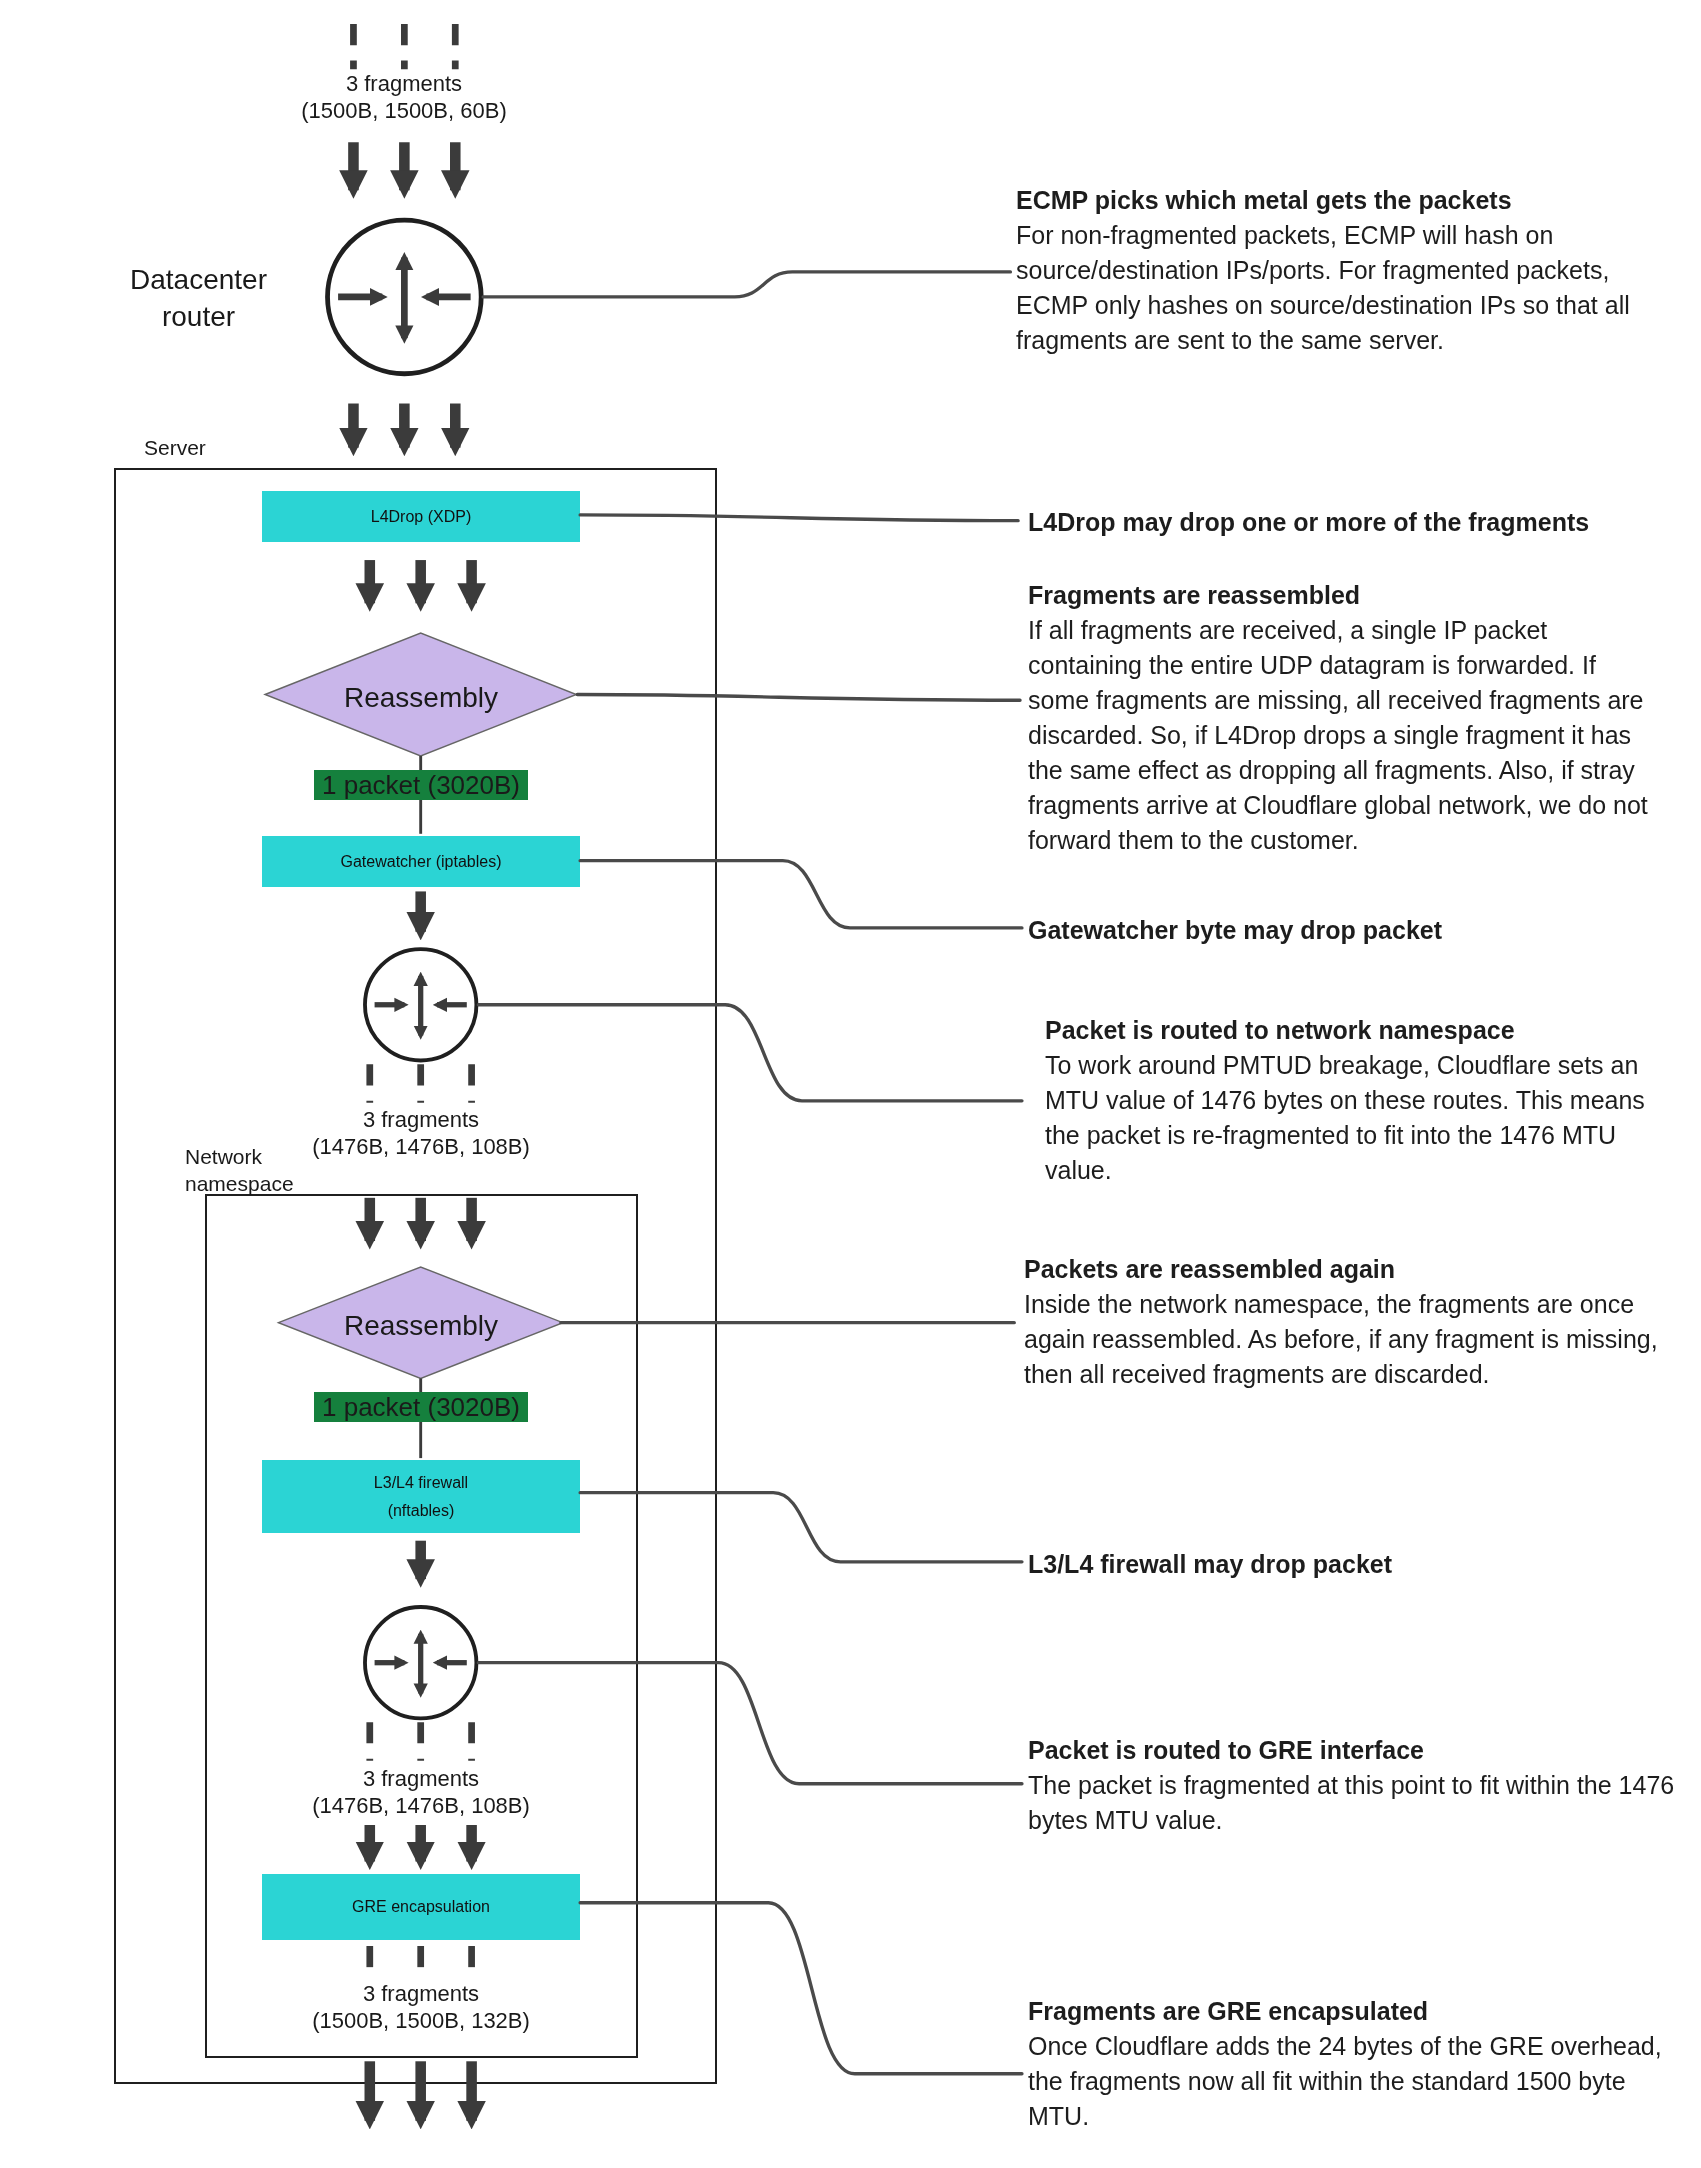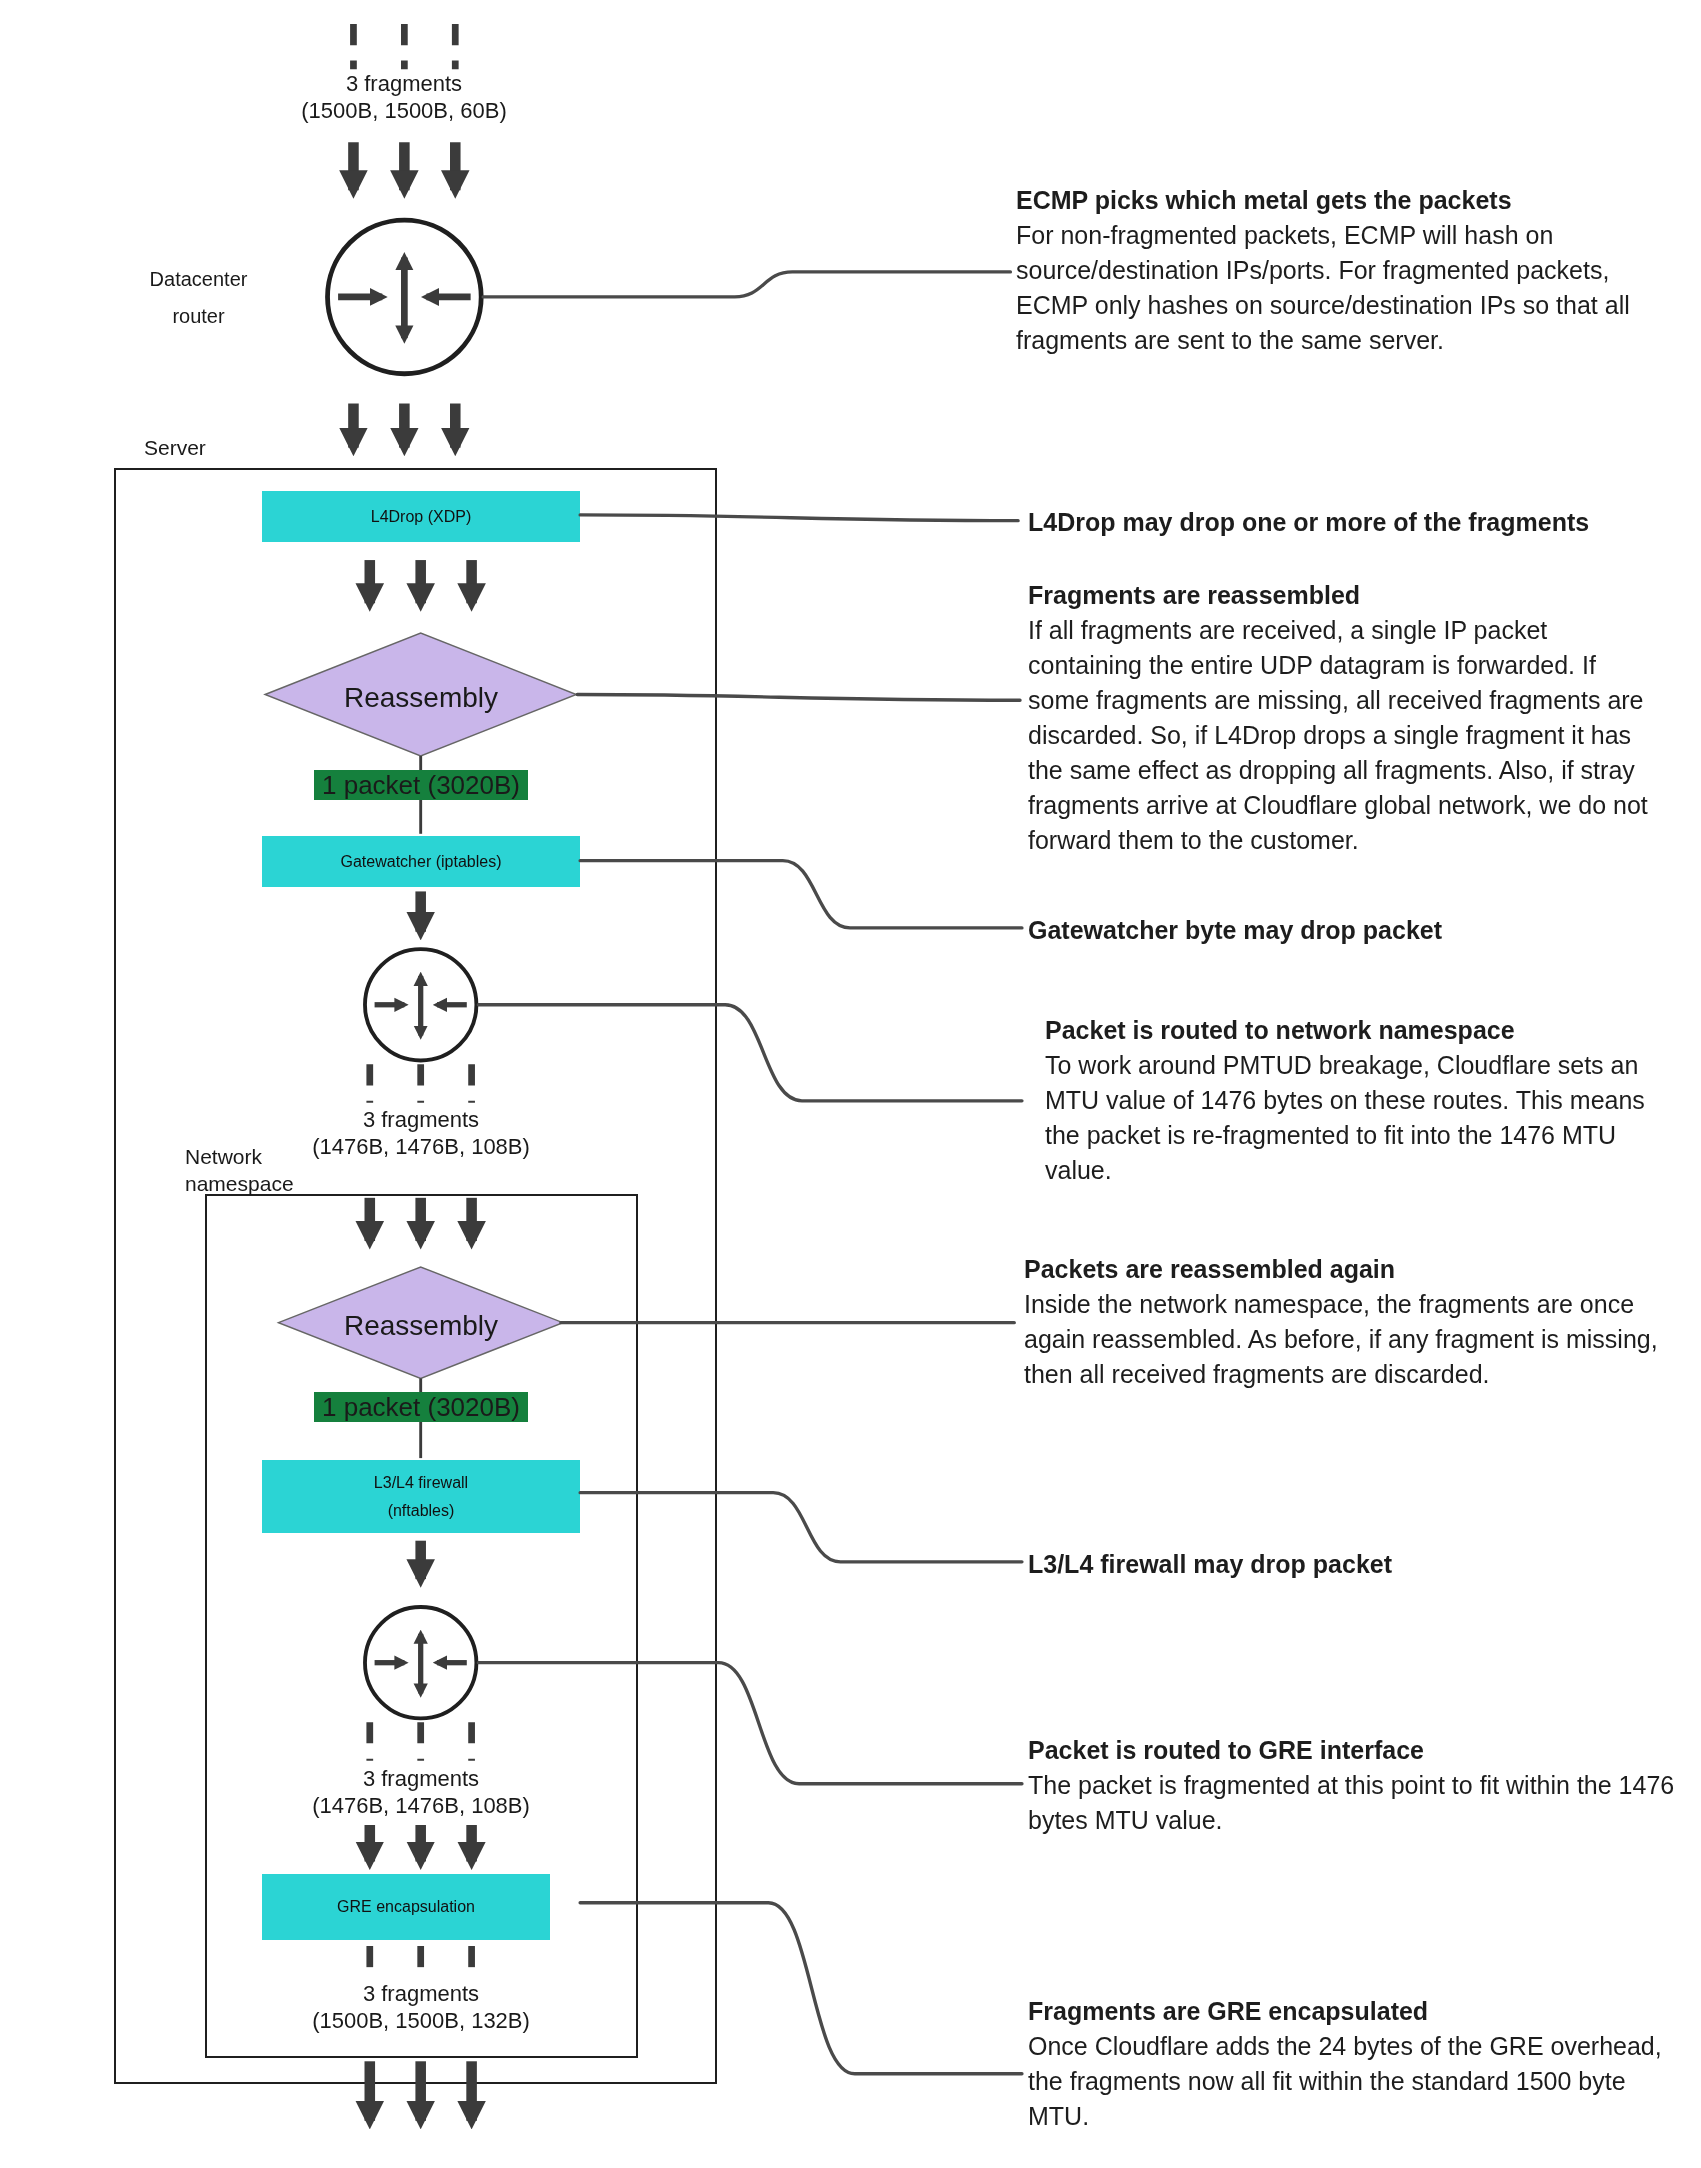--- a/index.html
+++ b/index.html
@@ -14,21 +14,21 @@
   .cyan-box { position:absolute; background:var(--process-box,#2bd4d4); z-index:1;
               display:flex; flex-direction:column; align-items:center; justify-content:center;
               font-size:16px; line-height:28px; text-align:center; color:#111; }
 
   .label { position:absolute; z-index:3; color:var(--text,#1a1a1a); }
   .center { text-align:center; }
   .frag { font-size:22px; line-height:26px; }
   .packet { font-size:26px; line-height:31px; }
   .packet span { background:#15803d; padding:0 7.7px; }
   .boxname { font-size:21px; line-height:27px;margin-left:24px; }
-  .bigname { font-size:20px; line-height:37px; }
+  .bigname { font-size:28px; line-height:37px; }
   .diamond-label { font-size:28px; }
 
   .annotation { position:absolute; width:634px; z-index:3; font-size:25px; line-height:35px; color:#1d1d1d; }
   .ann-title { font-weight:bold; }
 
   
   .arrow-line { stroke:var(--arrow,#3b3b3b); fill:none; }
   .dash-line  { stroke:var(--arrow,#3b3b3b); fill:none; stroke-dasharray:22 16; }
   .thin-line  { stroke:var(--arrow,#3b3b3b); fill:none; }
   .connector  { stroke:var(--connector,#4a4a4a); stroke-width:3.5; fill:none; stroke-linecap:round; }
@@ -47,21 +47,21 @@
   <div class="cyan-box" style="left:262px; top:491px; width:318px; height:51px;">
     <span>L4Drop (XDP)</span>
   </div>
   <div class="cyan-box" style="left:262px; top:836px; width:318px; height:51px;">
     <span>Gatewatcher (iptables)</span>
   </div>
   <div class="cyan-box" style="left:262px; top:1460px; width:318px; height:73px;">
     <span>L3/L4 firewall</span>
     <span>(nftables)</span>
   </div>
-  <div class="cyan-box" style="left:262px; top:1874px; width:288px; height:66px;">
+  <div class="cyan-box" style="left:262px; top:1874px; width:318px; height:66px;">
     <span>GRE encapsulation</span>
   </div>
 
   <svg id="shapes" width="1701" height="2168" viewBox="0 0 1771 2257">
     <defs>
       <marker id="ah" viewBox="0 0 10 10" refX="7" refY="5" markerWidth="2.7" markerHeight="3.2" orient="auto-start-reverse" markerUnits="strokeWidth">
         <path d="M 0 0 L 10 5 L 0 10 z" class="ah"></path>
       </marker>
     </defs>
 

